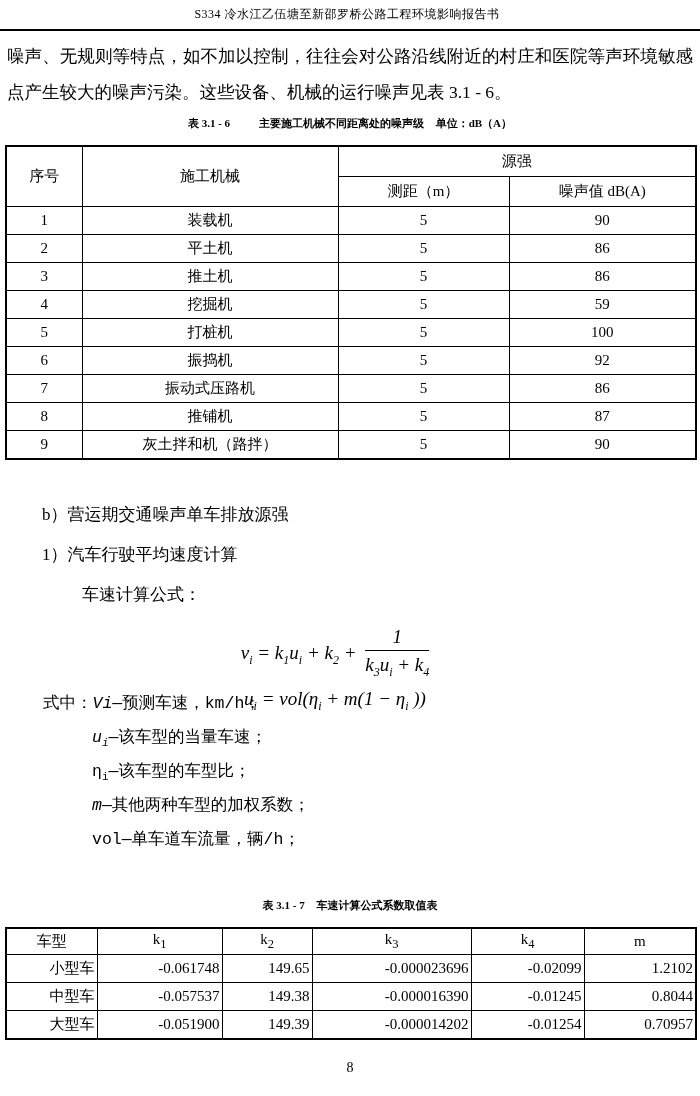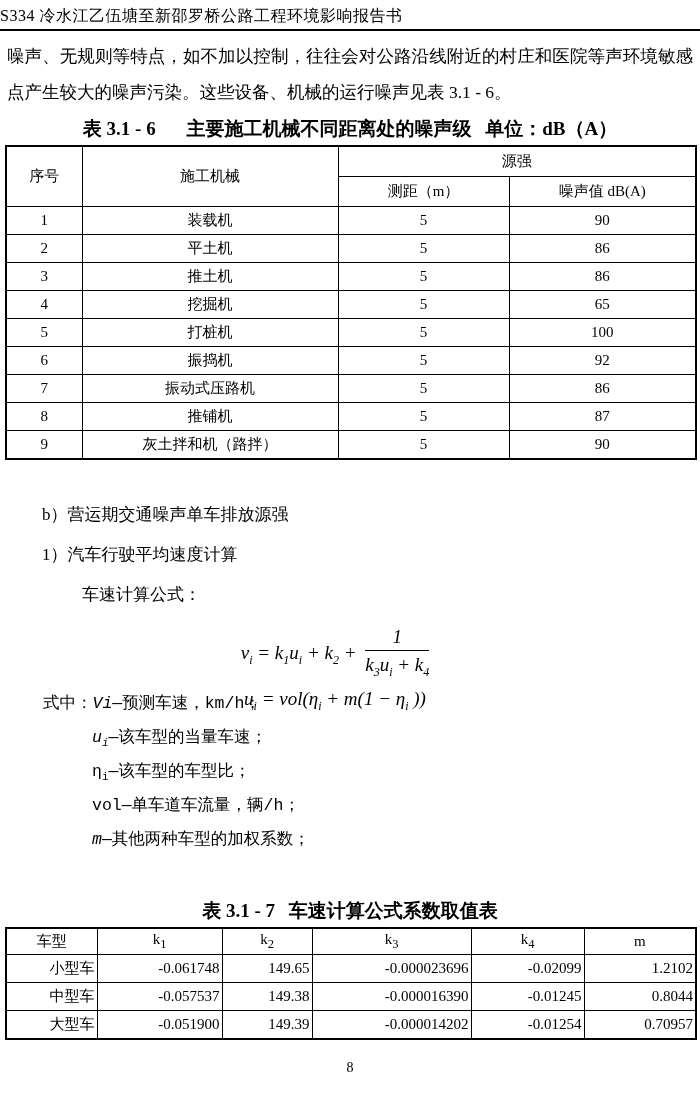--- a/index.html
+++ b/index.html
@@ -2,30 +2,30 @@
 <html><head>
 <meta charset="utf-8">
 <style>
   html,body { margin:0; padding:0; }
   body { background:#888; font-family:"Liberation Serif","DejaVu Serif",serif; }
   .page {
     position:relative; width:700px; height:1096px; margin:0 auto;
     background:#ffffff; color:#000; overflow:hidden;
   }
   
-  .hdr { position:absolute; top:6px; left:0; width:694px; text-align:left;
-         font-size:16px; letter-spacing:0.5px; }
+  .hdr { position:absolute; top:6px; left:0; width:694px; text-align:center;
+         font-size:12px; letter-spacing:0.5px; }
   .hdr-rule { position:absolute; top:29px; left:0; width:700px;
               border-top:2px solid #000; }
   
   .para { position:absolute; top:38px; left:7px; width:686px; margin:0;
           font-size:17.5px; line-height:36px; text-align:justify; }
   
   .tbl-title { position:absolute; left:0; width:700px; text-align:center;
-               font-weight:bold; font-size:19px; white-space:nowrap; }
+               font-weight:bold; font-size:11px; white-space:nowrap; }
   .t1-title { top:116px; }
   .t2-title { top:898px; }
   .tbl-title .gap  { margin-left:26px; }
   .tbl-title .gap2 { margin-left:9px; }
   
   table.grid { position:absolute; left:5px; border-collapse:collapse;
                table-layout:fixed; border:2px solid #000; font-size:15px; }
   table.grid td { border:1.5px solid #000; text-align:center;
                   vertical-align:middle; padding:0 2px; overflow:hidden; }
   .t1tbl { top:145px; width:690px; }
@@ -112,21 +112,21 @@
     <tr class="dr">
       <td>3</td>
       <td>推土机</td>
       <td>5</td>
       <td>86</td>
     </tr>
     <tr class="dr">
       <td>4</td>
       <td>挖掘机</td>
       <td>5</td>
-      <td>65</td>
+      <td>59</td>
     </tr>
     <tr class="dr">
       <td>5</td>
       <td>打桩机</td>
       <td>5</td>
       <td>100</td>
     </tr>
     <tr class="dr">
       <td>6</td>
       <td>振捣机</td>
@@ -171,24 +171,24 @@
     <div class="defline">
       <span>式中：</span><span class="it">Vi</span><span>—预测车速，km/h；</span>
     </div>
     <div class="defline ind">
       <span class="it">u</span><sub class="it">i</sub><span>—该车型的当量车速；</span>
     </div>
     <div class="defline ind">
       <span>η</span><sub>i</sub><span>—该车型的车型比；</span>
     </div>
     <div class="defline ind">
+      <span class="it">m</span><span>—其他两种车型的加权系数；</span>
+    </div>
+    <div class="defline ind">
       <span>vol</span><span>—单车道车流量，辆/h；</span>
-    </div>
-    <div class="defline ind">
-      <span class="it">m</span><span>—其他两种车型的加权系数；</span>
     </div>
   </div>
 
   <div class="tbl-title t2-title">
     <span>表  3.1 - 7</span>
     <span class="gap2">车速计算公式系数取值表</span>
   </div>
 
   <table class="grid t2tbl">
     <colgroup>

